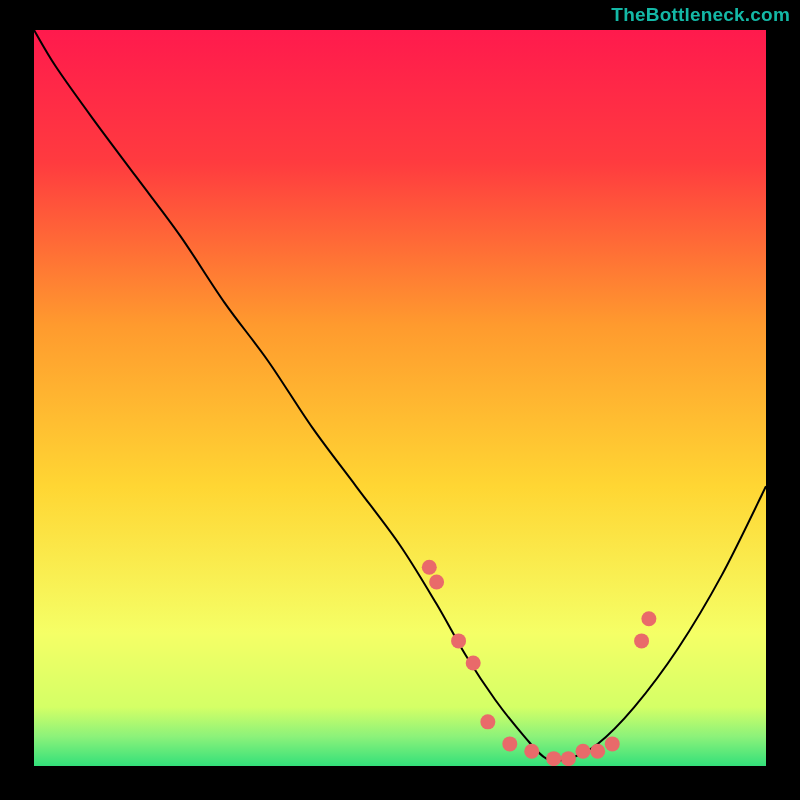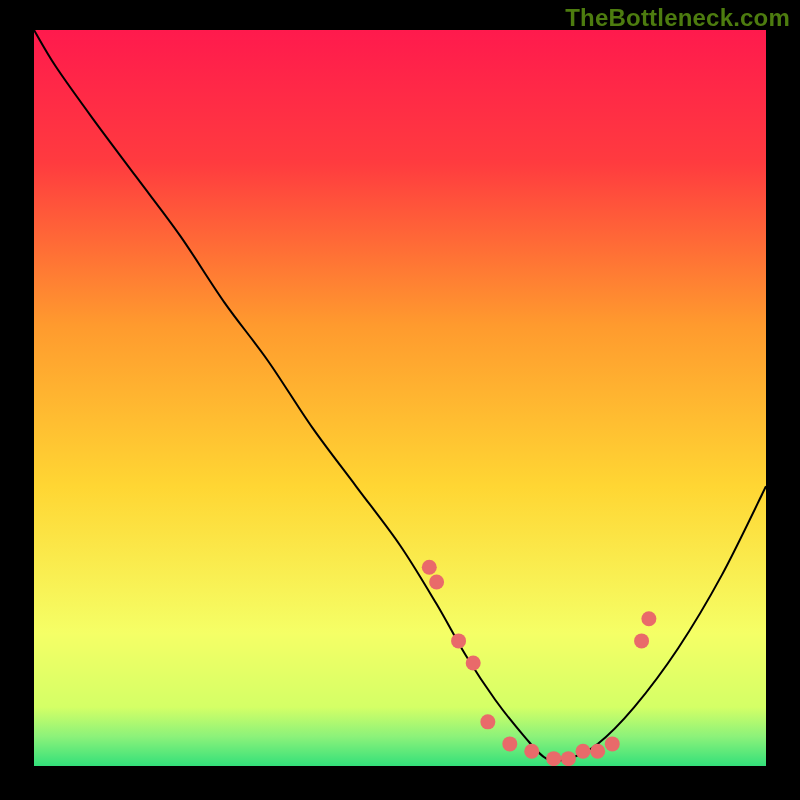--- a/index.html
+++ b/index.html
@@ -14,22 +14,22 @@
   .container {
     position: relative;
     width: 800px;
     height: 800px;
     background: #000;
   }
   .watermark {
     position: absolute;
     top: 4px;
     right: 10px;
-    color: #4d7c0f;
-    font-size: 24px;
+    color: #14b8a6;
+    font-size: 19px;
     font-weight: bold;
     letter-spacing: 0.2px;
   }
   .plot-area {
     position: absolute;
     left: 34px;
     top: 30px;
     width: 732px;
     height: 736px;
   }

